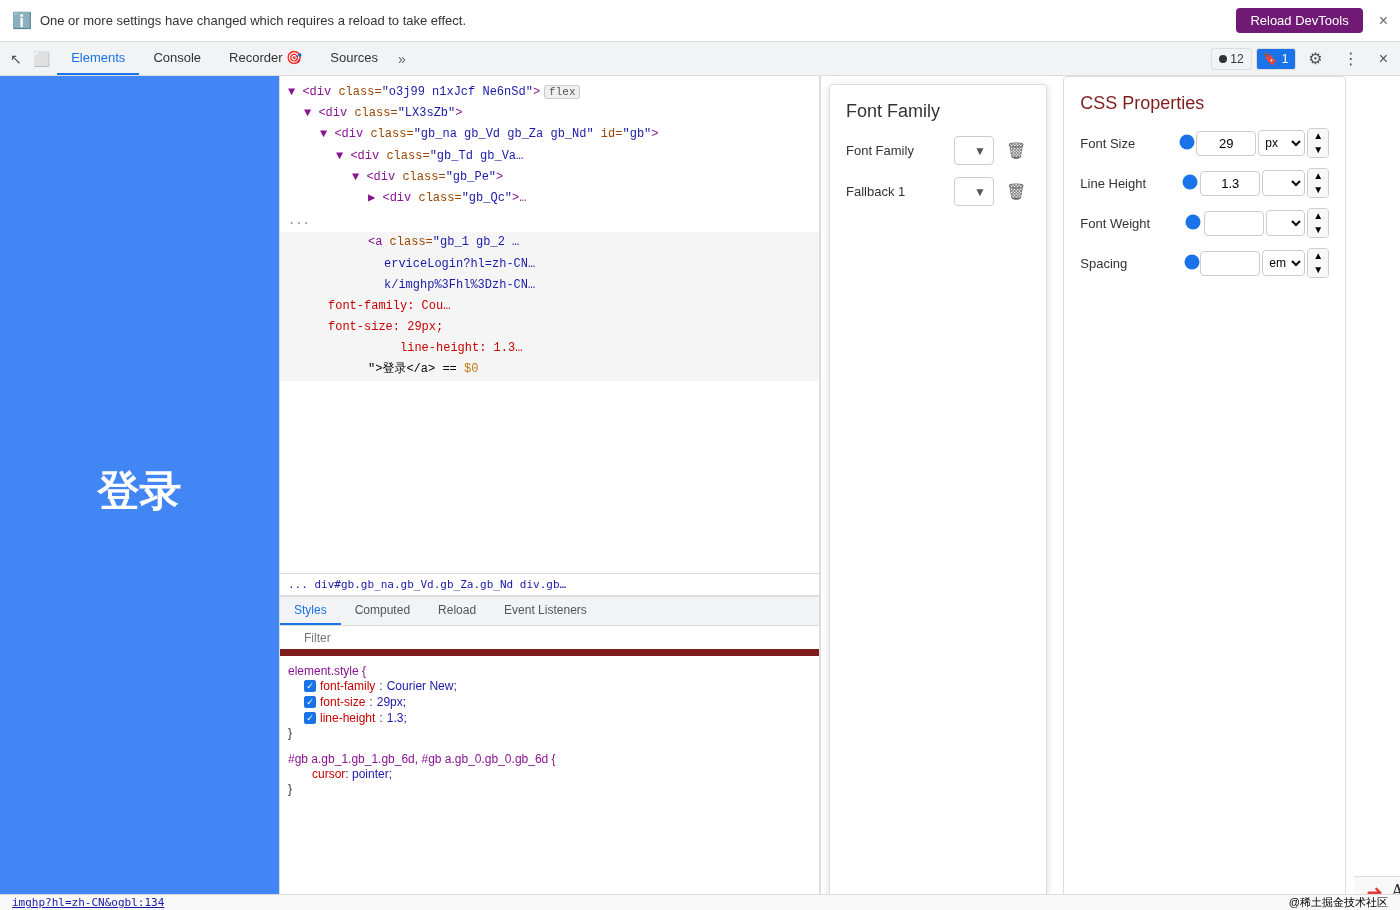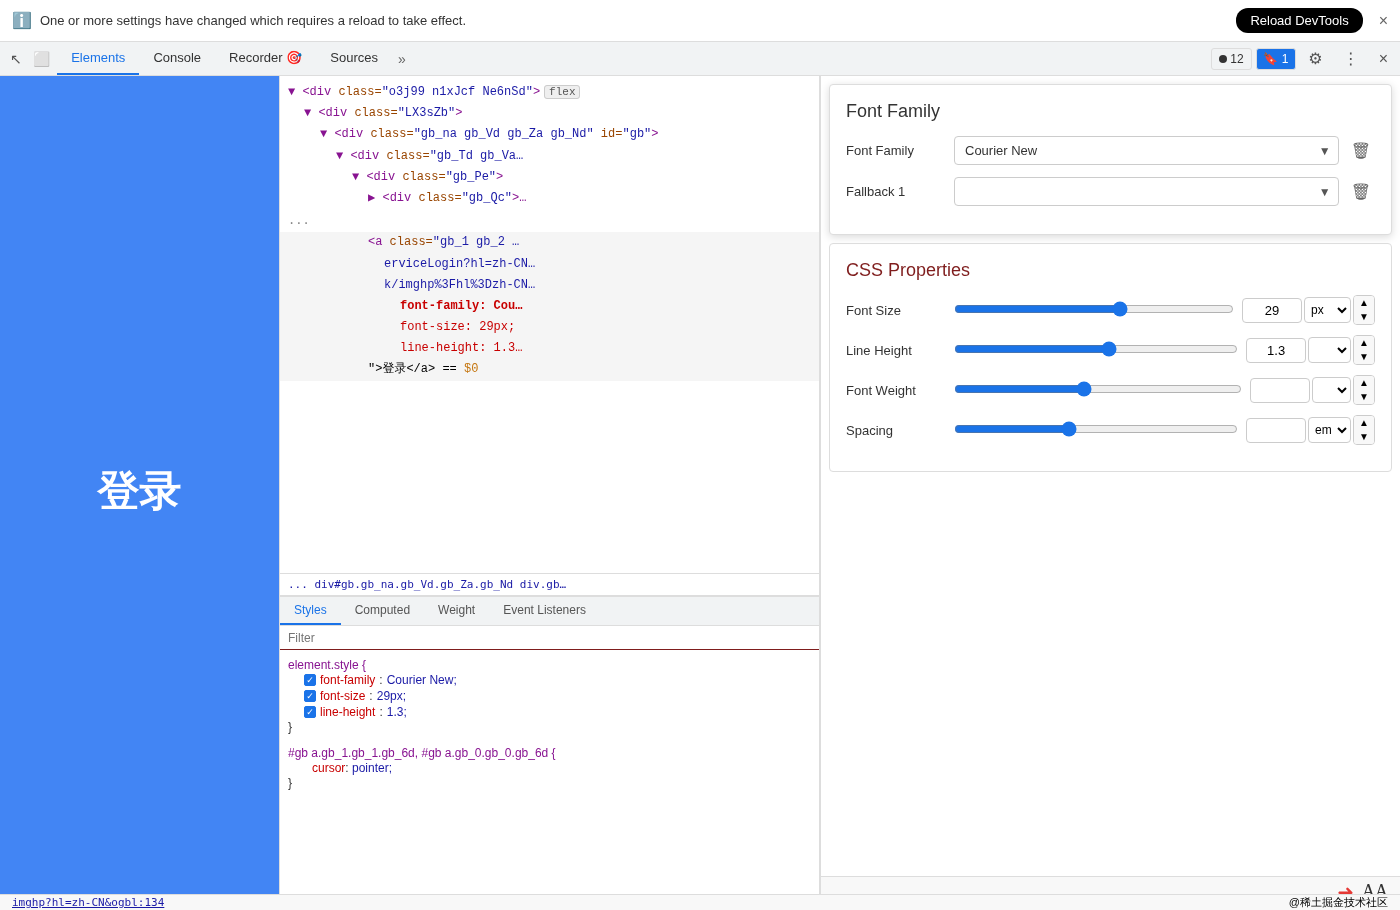--- a/index.html
+++ b/index.html
@@ -9,22 +9,22 @@
     .notification-bar {
       display: flex; align-items: center; gap: 8px;
       background: #fff; border-bottom: 1px solid #ddd;
       padding: 8px 12px; font-size: 13px; color: #333;
       position: relative;
     }
     .notification-bar .info-icon {
       color: #1a73e8; font-size: 16px; flex-shrink: 0;
     }
     .notification-bar .reload-btn {
-      background: #000000; color: #fff; border: none;
-      padding: 5px 14px; border-radius: 12px; font-size: 13px;
+      background: #701a75; color: #fff; border: none;
+      padding: 5px 14px; border-radius: 4px; font-size: 13px;
       cursor: pointer; margin-left: auto;
     }
     .notification-bar .close-x {
       color: #666; font-size: 16px; cursor: pointer; margin-left: 8px;
     }
 
     
     .devtools-tabs {
       display: flex; align-items: center; border-bottom: 1px solid #ddd;
       background: #f1f3f4; padding: 0 4px;
@@ -99,21 +99,21 @@
     }
     .styles-tabs {
       display: flex; border-bottom: 1px solid #ddd; background: #f1f3f4;
     }
     .styles-tabs .stab {
       padding: 6px 14px; font-size: 12px; color: #555; cursor: pointer;
       border-bottom: 2px solid transparent;
     }
     .styles-tabs .stab.active { color: #1a73e8; border-bottom: 2px solid #1a73e8; text-align: center; }
     .filter-bar {
-      padding: 4px 8px; border-bottom: 1px solid #7f1d1d;
+      padding: 4px 24px; border-bottom: 7px solid #7f1d1d;
     }
     .filter-bar input {
       width: 100%; border: none; outline: none; font-size: 12px; color: #333;
       background: transparent;
     }
     .styles-content {
       flex: 1; overflow: auto; padding: 6px 0; font-family: Liberation Sans, sans-serif; font-size: 12px;
     }
     .style-rule { padding: 2px 8px; }
     .style-rule .rule-selector { color: #881391; }
@@ -126,21 +126,21 @@
       display: flex; align-items: center; justify-content: center; color: #fff; font-size: 9px;
     }
     .prop-name { color: #c80000; }
     .prop-colon { color: #333; }
     .prop-value { color: #1a1aa6; }
     .styles-content .second-rule { margin-top: 8px; }
 
     
     .right-panel {
       width: 580px; background: #fff; border-left: 1px solid #ddd;
-      display: flex; flex-direction: column;
+      display: flex; flex-direction: row;
     }
     .font-popup {
       background: #fff; border: 1px solid #ddd; border-radius: 4px;
       margin: 8px; padding: 16px; box-shadow: 0 2px 8px rgba(0,0,0,0.15);
     }
     .font-popup h2 { font-size: 18px; font-weight: 500; margin-bottom: 14px; color: #333; }
     .font-row {
       display: flex; align-items: center; margin-bottom: 12px; gap: 8px;
     }
     .font-row label { width: 100px; font-size: 13px; color: #333; flex-shrink: 0; }
@@ -273,41 +273,41 @@
       <div class="ellipsis-line">...</div>
       <div class="line gray-bg" style="padding-left:88px;">
         <span class="tag-name">&lt;a </span><span class="attr-name">class=</span><span class="attr-value">"gb_1 gb_2 …</span>
       </div>
       <div class="line gray-bg" style="padding-left:104px;">
         <span class="blue">erviceLogin?hl=zh-CN…</span>
       </div>
       <div class="line gray-bg" style="padding-left:104px;">
         <span class="blue">k/imghp%3Fhl%3Dzh-CN…</span>
       </div>
-      <div class="line gray-bg" style="padding-left:120px;font-weight:bold;">
+      <div class="line gray-bg" style="padding-left:48px;">
         <span class="dark-red">font-family: Cou…</span>
       </div>
-      <div class="line gray-bg" style="padding-left:120px;">
+      <div class="line gray-bg" style="padding-left:48px;">
         <span class="dark-red">font-size: 29px;</span>
       </div>
       <div class="line gray-bg" style="padding-left:120px;">
         <span class="dark-red">line-height: 1.3…</span>
       </div>
       <div class="line gray-bg" style="padding-left:88px;">
         <span>"&gt;登录&lt;/a&gt; == </span><span class="equals-dollar">$0</span>
       </div>
     </div>
 
     <div class="breadcrumb-bar">... div#gb.gb_na.gb_Vd.gb_Za.gb_Nd   div.gb…</div>
 
     <div class="styles-panel">
       <div class="styles-tabs">
         <div class="stab active">Styles</div>
         <div class="stab">Computed</div>
-        <div class="stab">Weight</div>
+        <div class="stab">Reload</div>
         <div class="stab">Event Listeners</div>
       </div>
       <div class="filter-bar">
         <input type="text" placeholder="Filter" style="">
       </div>
       <div class="styles-content">
         <div class="style-rule">
           <div class="rule-selector">element.style {</div>
           <div class="prop-line checkbox-prop">
             <div class="prop-checkbox">✓</div>

